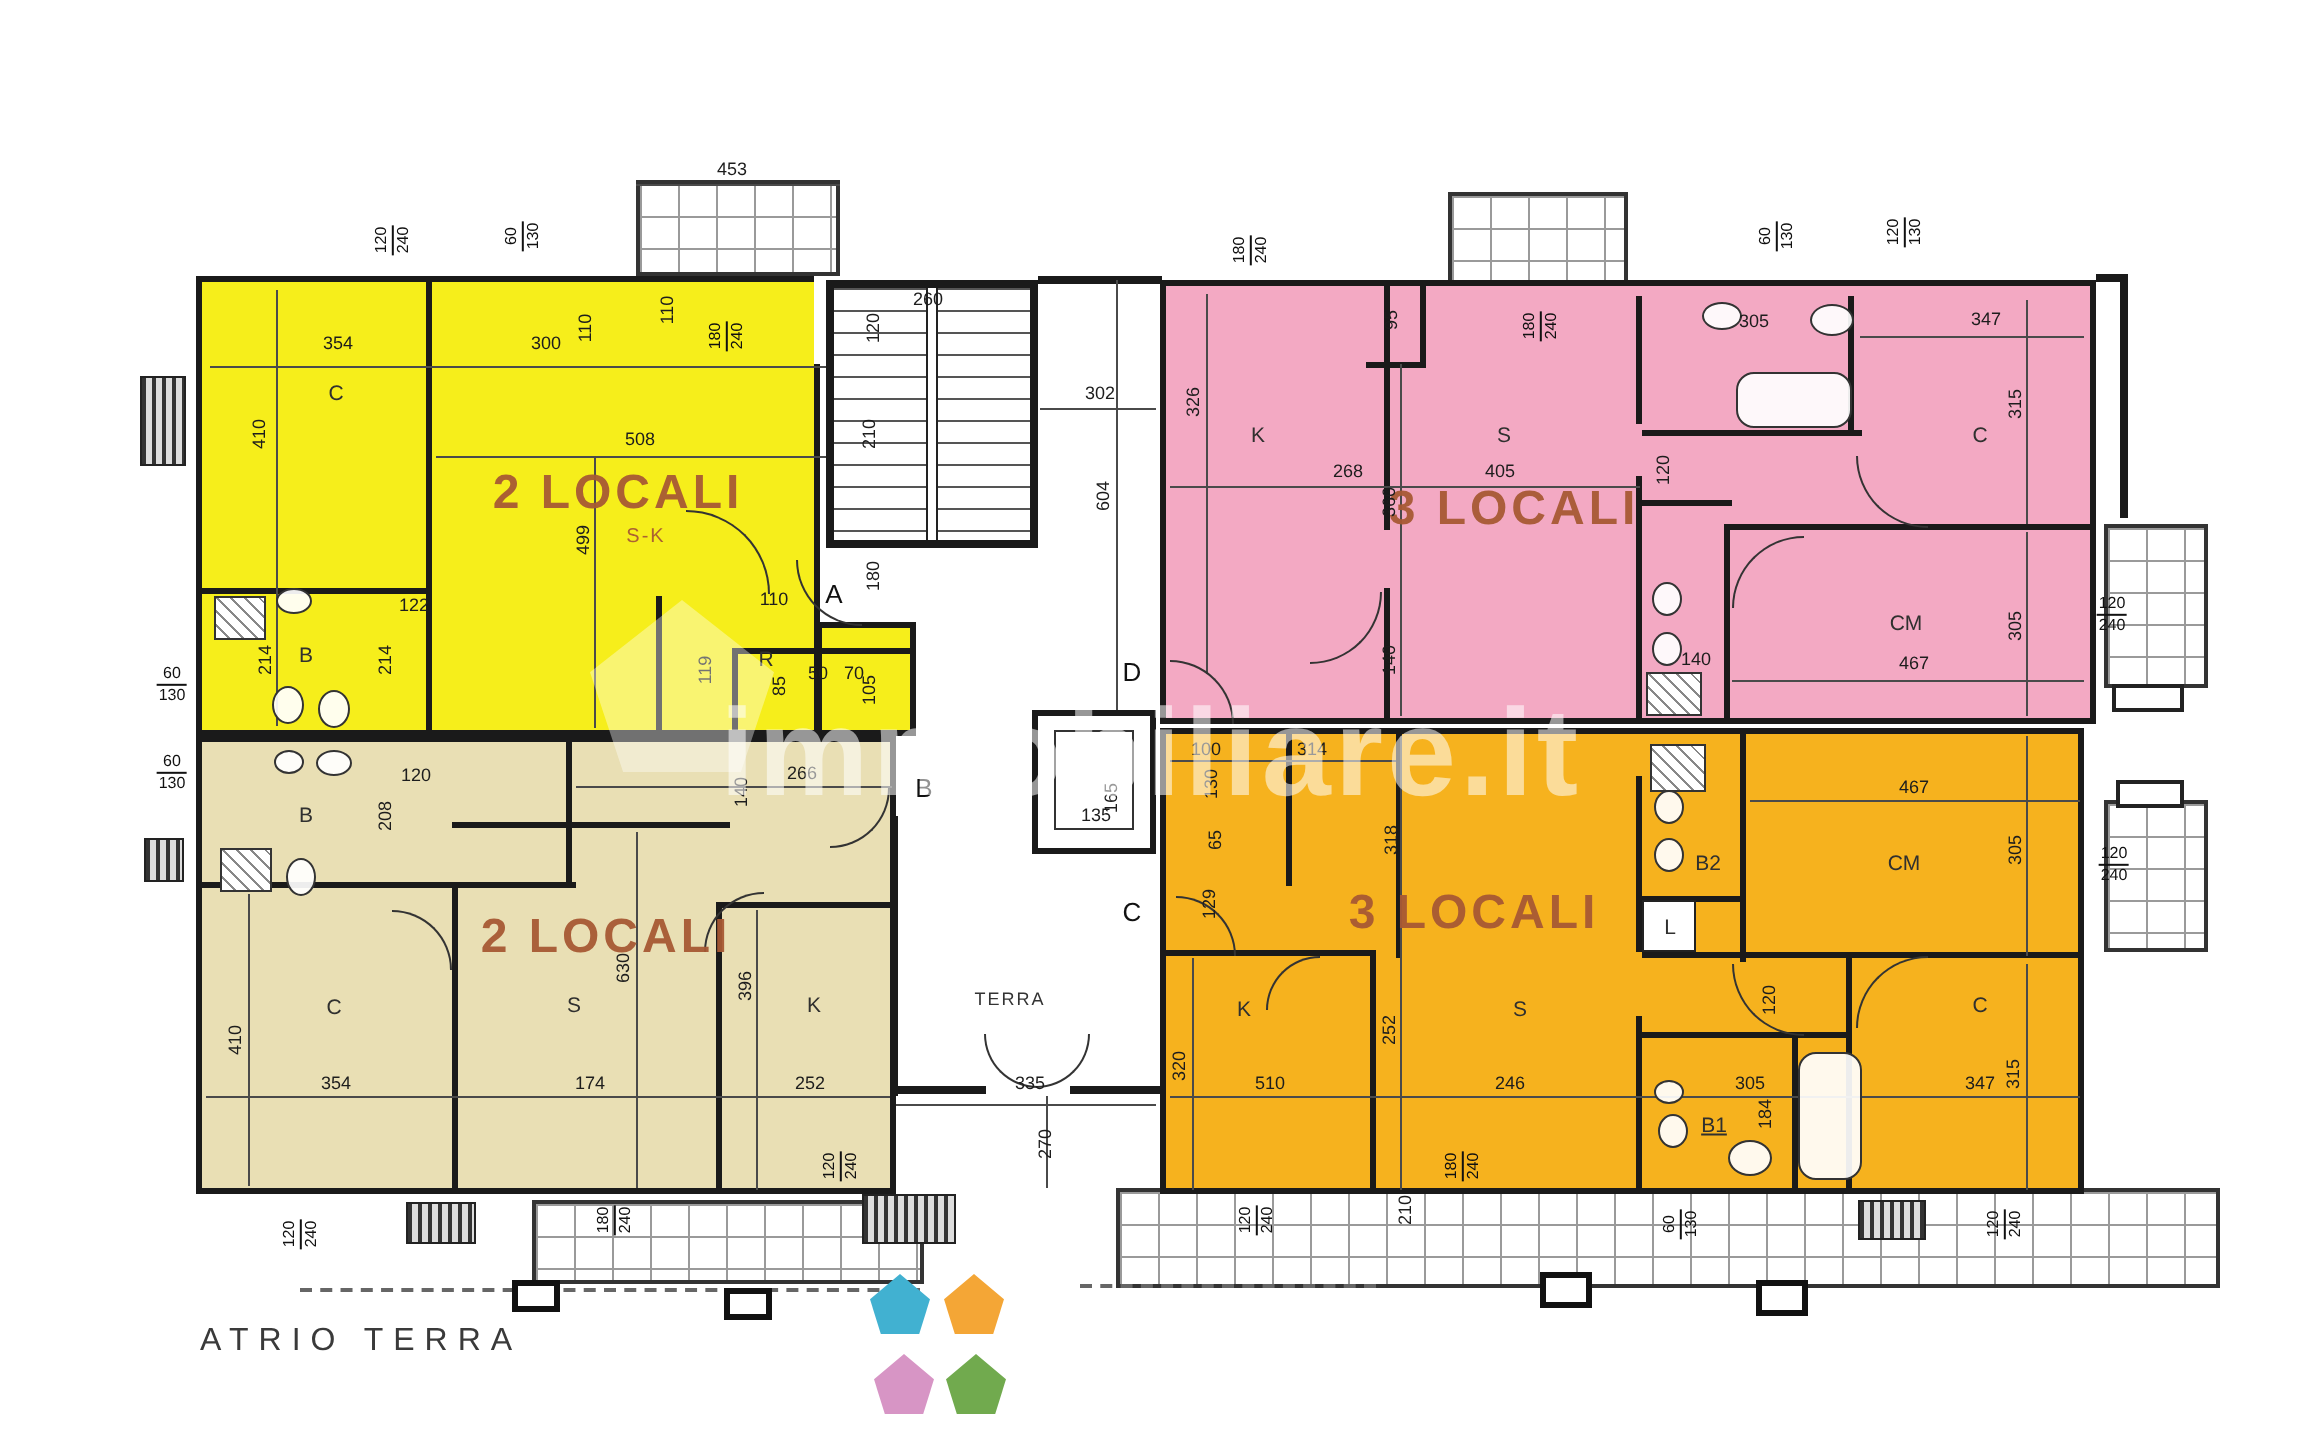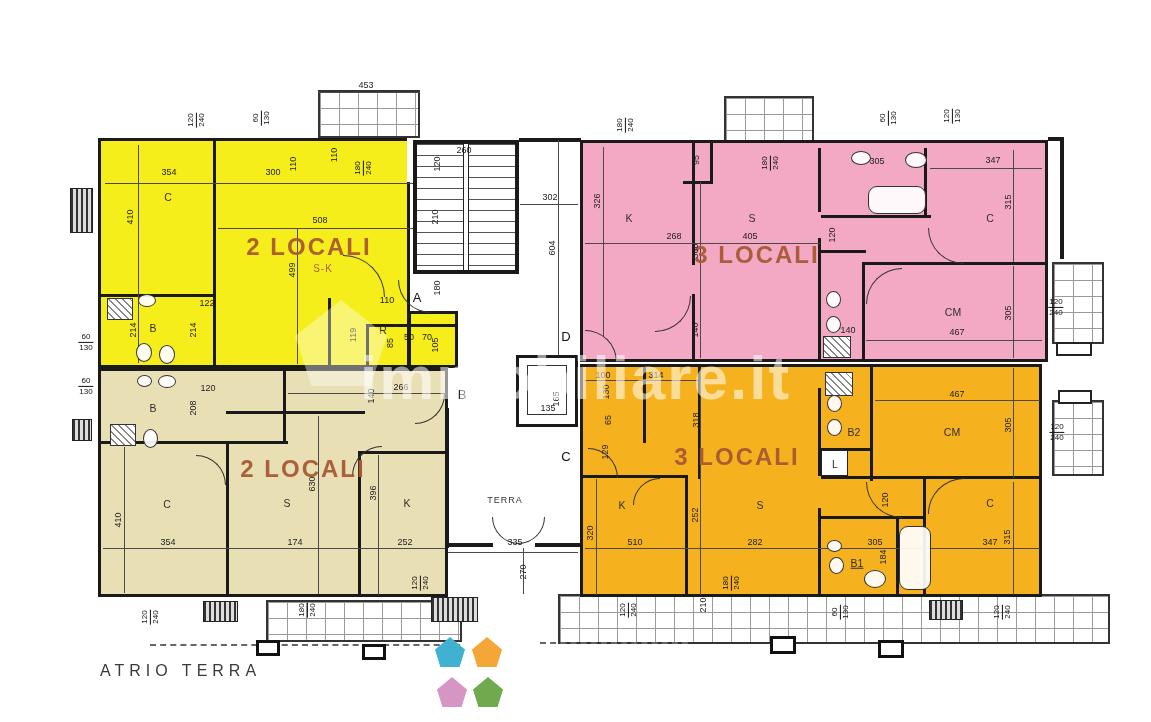--- a/index.html
+++ b/index.html
@@ -243,21 +243,21 @@
     <div class="abs lbl" style="left: 957px; top: 332px;">467</div>
     <div class="abs lbl" style="left: 848px; top: 330px;">140</div>
     <div class="abs lbl" style="left: 208px; top: 388px;">120</div>
     <div class="abs lbl" style="left: 401px; top: 387px;">266</div>
     <div class="abs lbl" style="left: 168px; top: 542px;">354</div>
     <div class="abs lbl" style="left: 295px; top: 542px;">174</div>
     <div class="abs lbl" style="left: 405px; top: 542px;">252</div>
     <div class="abs lbl" style="left: 603px; top: 375px;">100</div>
     <div class="abs lbl" style="left: 656px; top: 375px;">314</div>
     <div class="abs lbl" style="left: 635px; top: 542px;">510</div>
-    <div class="abs lbl" style="left: 755px; top: 542px;">282</div>
+    <div class="abs lbl" style="left: 755px; top: 542px;">246</div>
     <div class="abs lbl" style="left: 875px; top: 542px;">305</div>
     <div class="abs lbl" style="left: 957px; top: 394px;">467</div>
     <div class="abs lbl" style="left: 990px; top: 542px;">347</div>
     <div class="abs lbl" style="left: 515px; top: 542px;">335</div>
     <div class="abs lbl" style="left: 548px; top: 408px;">135</div>
     <div class="abs lbl vert" style="left: 130px; top: 217px;">410</div>
     <div class="abs lbl vert" style="left: 293px; top: 164px;">110</div>
     <div class="abs lbl vert" style="left: 334px; top: 155px;">110</div>
     <div class="abs lbl vert" style="left: 292px; top: 270px;">499</div>
     <div class="abs lbl vert" style="left: 133px; top: 330px;">214</div>

